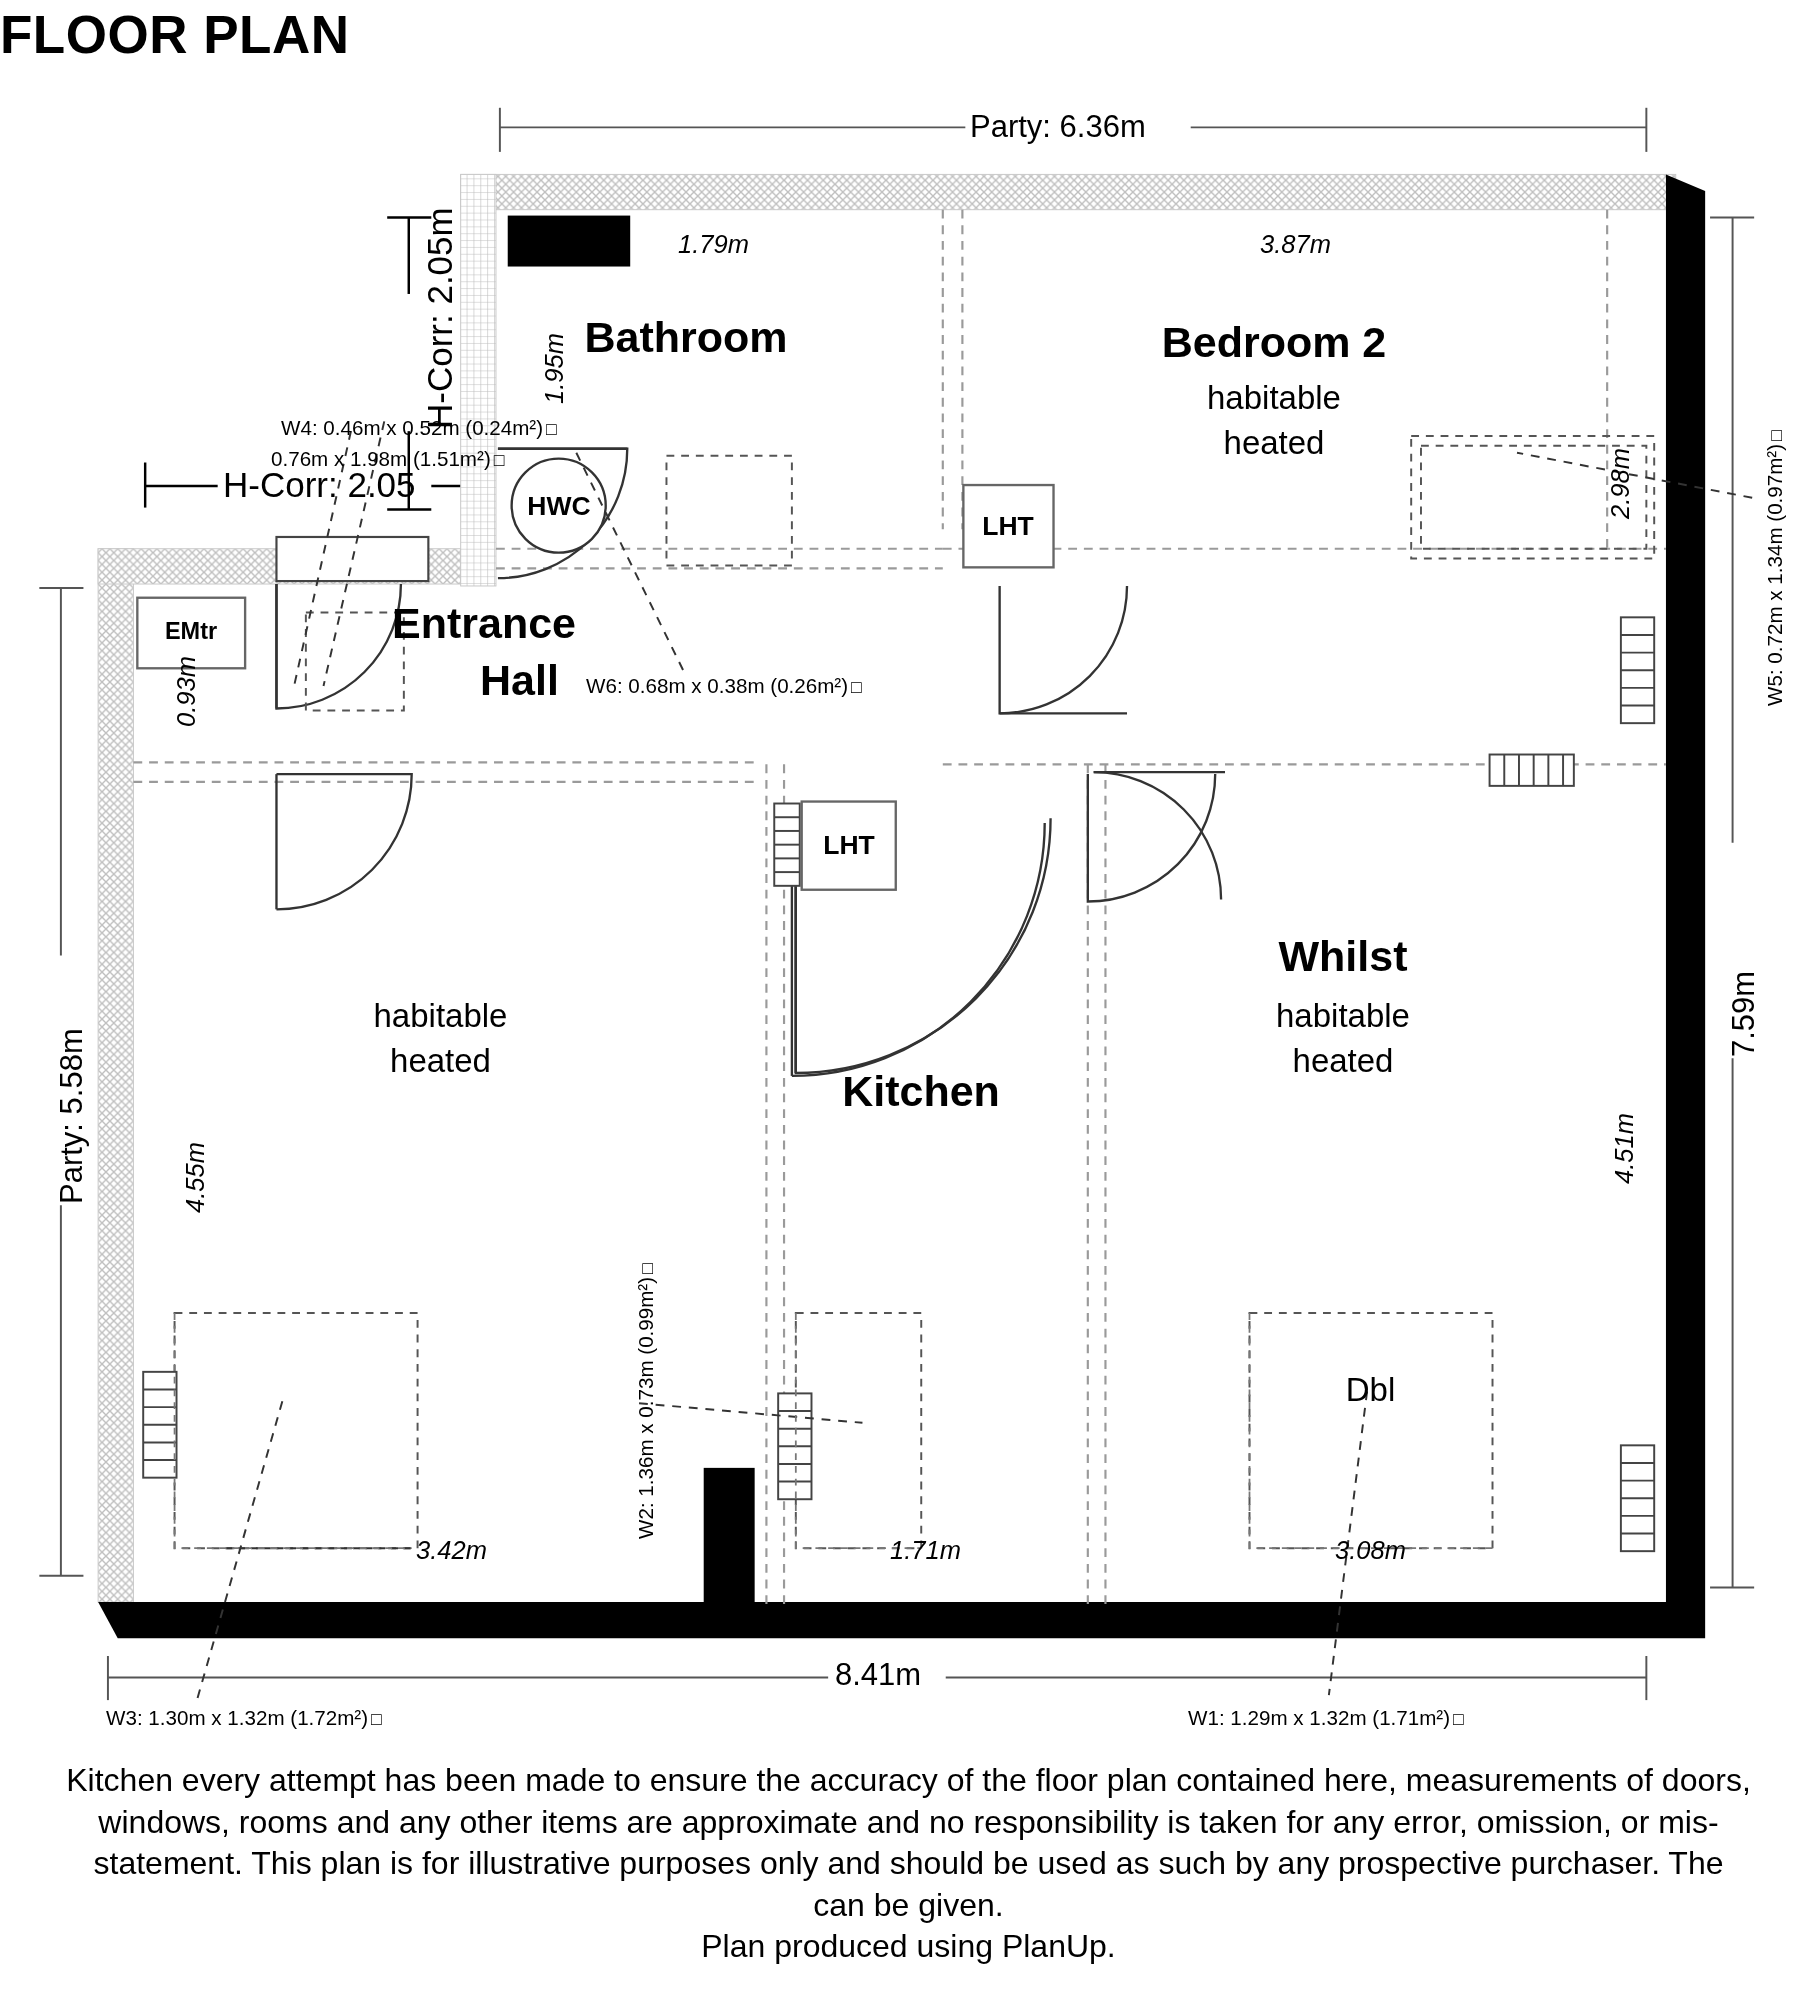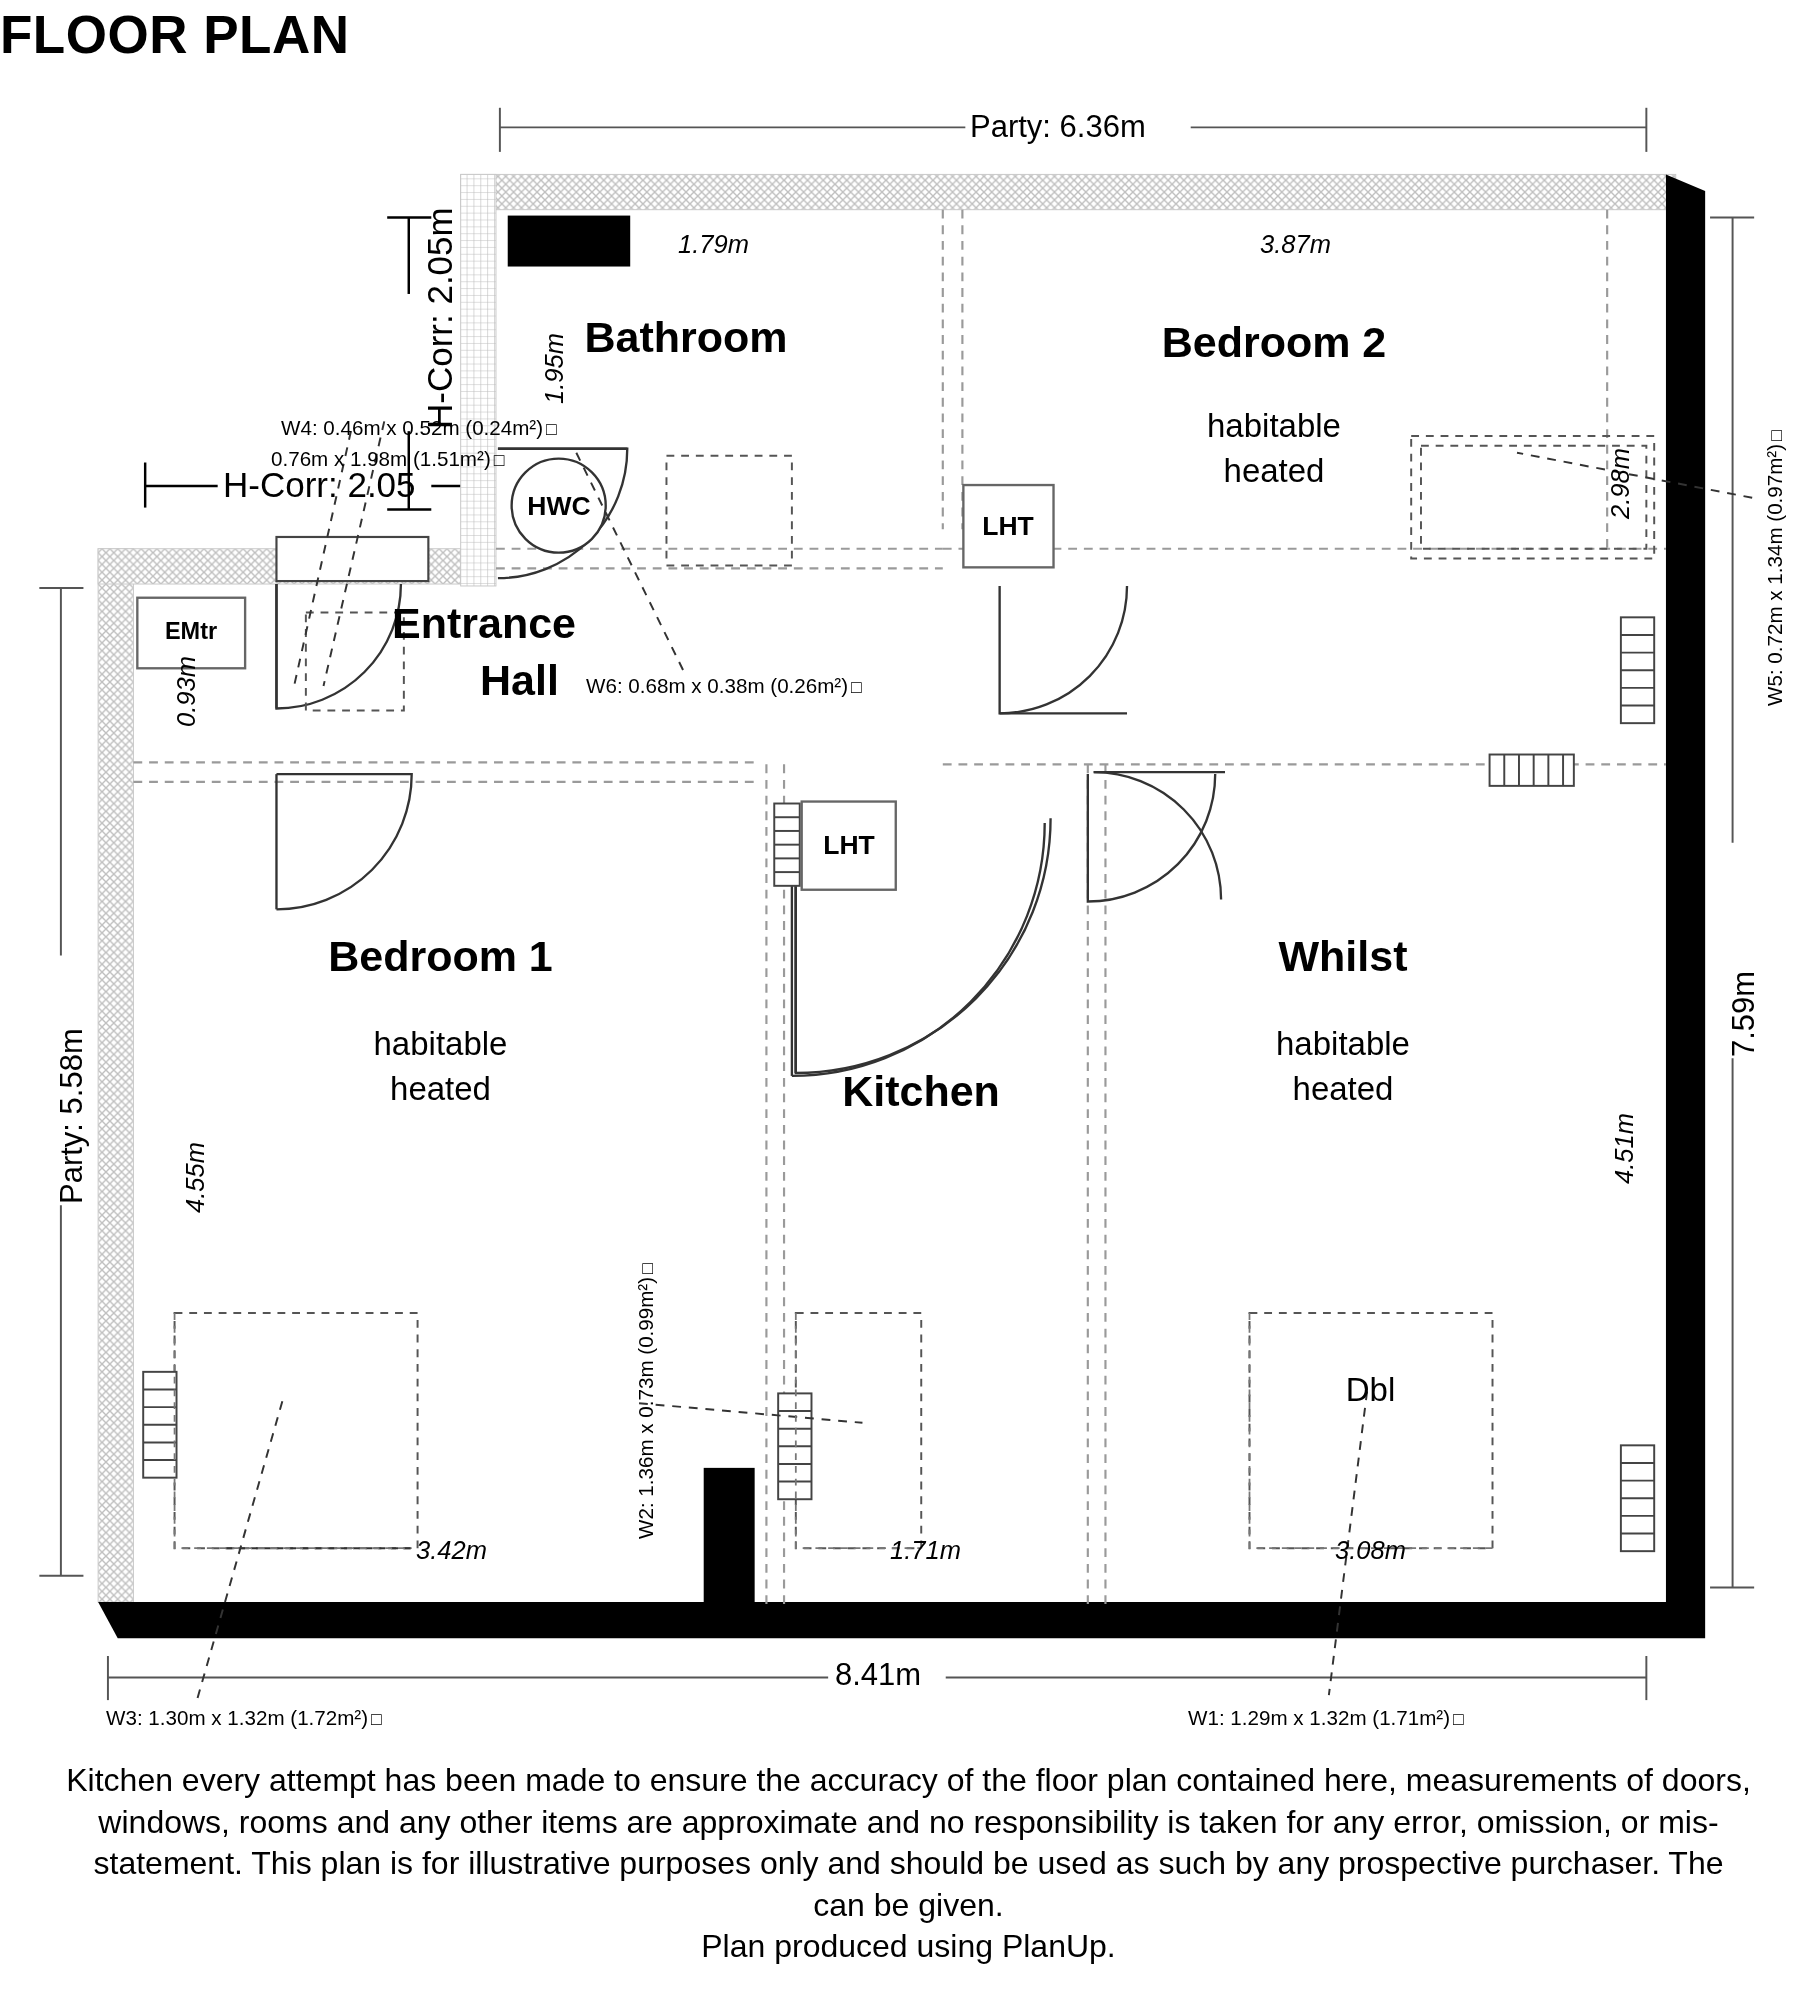--- a/index.html
+++ b/index.html
@@ -44,21 +44,20 @@
   }
   .room-name {
     font-size: 43px;
     font-weight: bold;
     text-align: center;
   }
   .room-sub {
     font-size: 33px;
     font-weight: normal;
     text-align: center;
-    margin-top: 28px;
   }
   .dim-ital {
     font-size: 25.5px;
     font-style: italic;
   }
   .dim-plain {
     font-size: 31px;
   }
   .win-note {
     font-size: 20.6px;
@@ -361,21 +360,20 @@
 
   <div class="lbl room-name" style="left:529px; top:314px; width:314px;">Bathroom</div>
 
   <div class="lbl room-name" style="left:1088px; top:319px; width:372px;">Bedroom 2</div>
   <div class="lbl room-sub" style="left:1088px; top:380px; width:372px;">habitable</div>
   <div class="lbl room-sub" style="left:1088px; top:425px; width:372px;">heated</div>
 
   <div class="lbl room-name" style="left:392px; top:600px; width:255px; text-align:left;">Entrance</div>
   <div class="lbl room-name" style="left:480px; top:657px; width:196px; text-align:left;">Hall</div>
 
-  <div class="lbl room-name" style="left:274px; top:933px; width:333px;">Bedroom 1</div>
   <div class="lbl room-sub" style="left:274px; top:998px; width:333px;">habitable</div>
   <div class="lbl room-sub" style="left:274px; top:1043px; width:333px;">heated</div>
 
   <div class="lbl room-name" style="left:774px; top:1068px; width:294px;">Kitchen</div>
 
   <div class="lbl room-name" style="left:1186px; top:933px; width:314px;">Whilst</div>
   <div class="lbl room-sub" style="left:1186px; top:998px; width:314px;">habitable</div>
   <div class="lbl room-sub" style="left:1186px; top:1043px; width:314px;">heated</div>
 
   <div class="lbl fixt" style="left:512px; top:492px; width:94px;">HWC</div>

